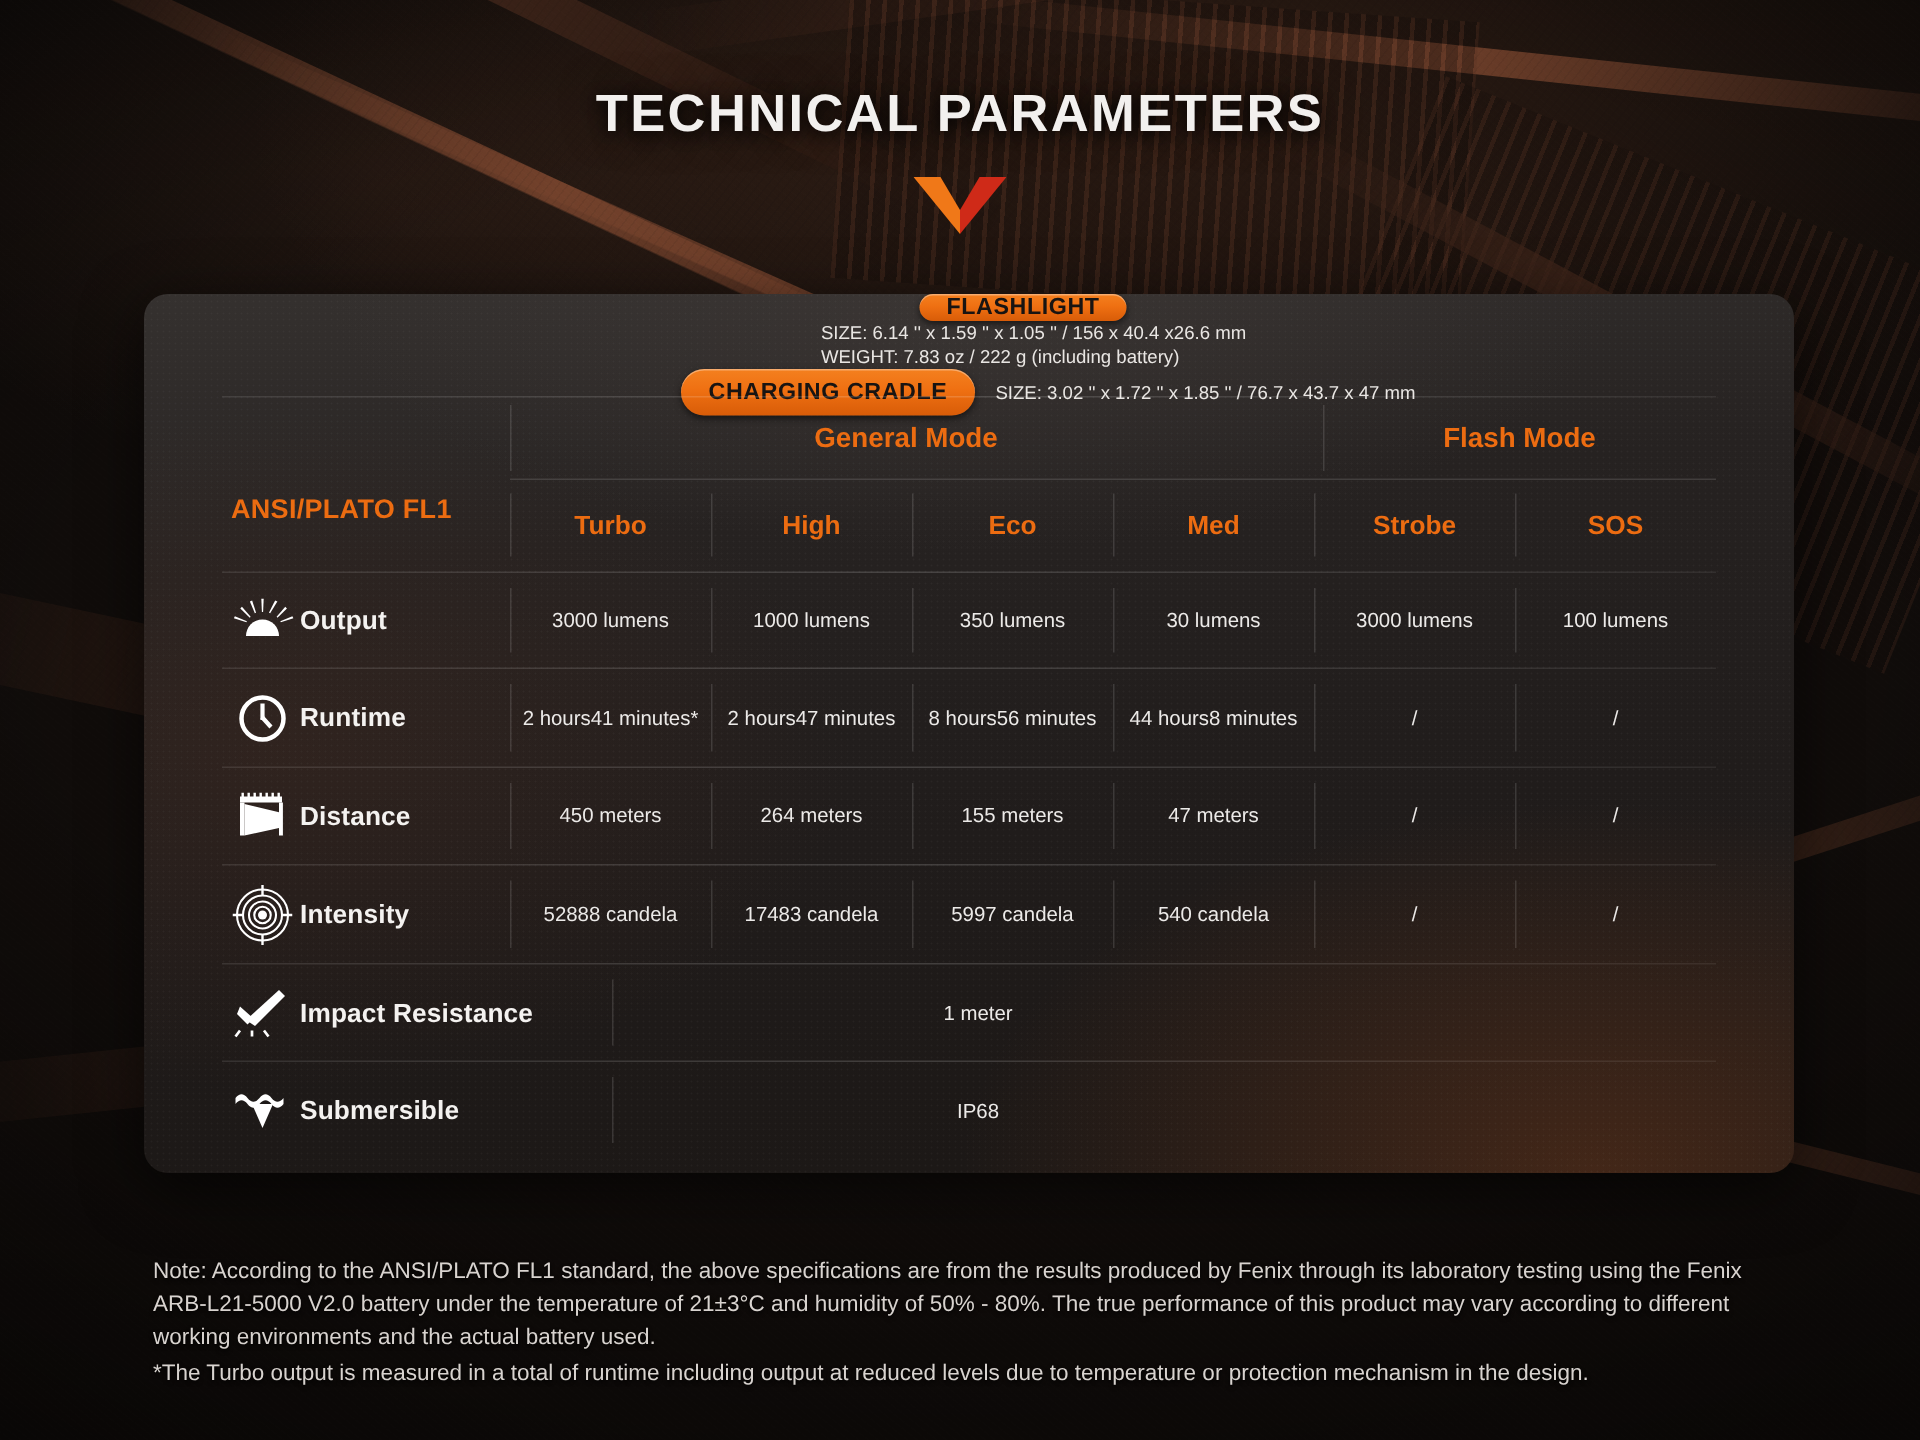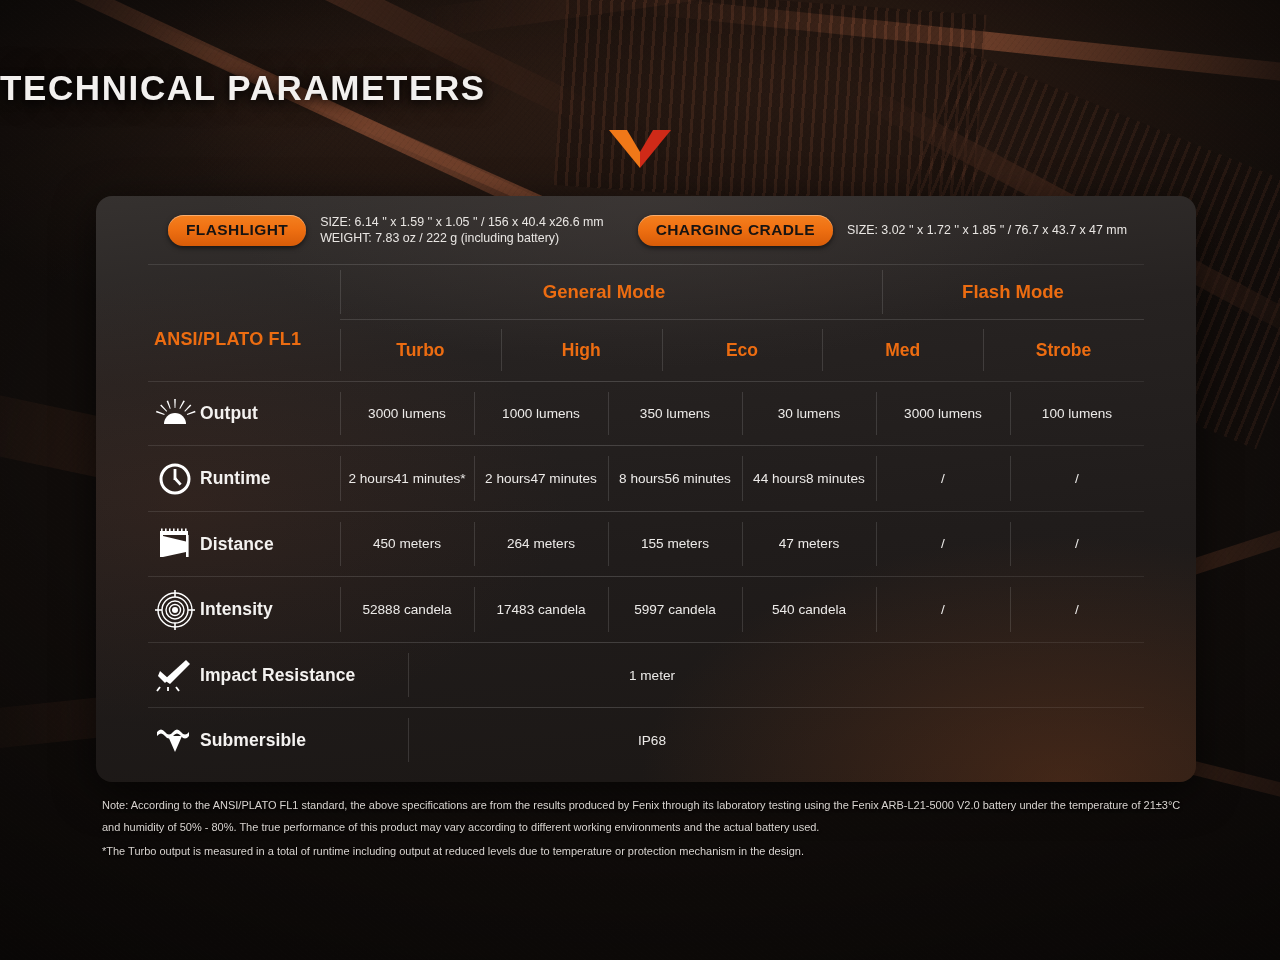--- a/index.html
+++ b/index.html
@@ -41,22 +41,22 @@
     position: absolute; inset: 0;
     background-image:
       repeating-linear-gradient(38deg, rgba(255,255,255,0.012) 0 1px, rgba(0,0,0,0) 1px 4px),
       repeating-linear-gradient(-52deg, rgba(0,0,0,0.05) 0 1px, rgba(0,0,0,0) 1px 5px);
     mix-blend-mode: overlay;
   }
 
   
   #title-wrap {
     position: absolute;
-    top: 68px; left: 0; width: 100%;
-    text-align: left;
+    top: 56px; left: 0; width: 100%;
+    text-align: center;
     z-index: 5;
   }
   #page-title {
     font-size: 35px;
     font-weight: bold;
     letter-spacing: 1.6px;
     color: #f2f0ee;
     text-shadow: 0 2px 10px rgba(0,0,0,0.9), 0 0 26px rgba(0,0,0,0.7);
   }
   #chevron {
@@ -86,20 +86,21 @@
     background-size: 4px 4px;
     pointer-events: none;
   }
 
   
   #badge-row {
     position: absolute;
     left: 0; top: 0; width: 100%; height: 68px;
     display: flex; align-items: center;
     padding-left: 72px;
+    flex-direction: column;
   }
   .pill {
     display: inline-flex; align-items: center; justify-content: center;
     height: 31px;
     padding: 0 18px;
     border-radius: 16px;
     background: linear-gradient(180deg, #f4801f 0%, #ef7012 45%, #d85c08 100%);
     color: #181412;
     font-size: 15.5px;
     font-weight: bold;
@@ -212,24 +213,24 @@
   .wide-cell::before {
     content: "";
     position: absolute; left: 0; top: 16%; height: 68%;
     width: 1px; background: rgba(255,255,255,0.13);
   }
   .wide-cell span { display: block; }
 
   
   #footnote {
     position: absolute;
-    left: 102px; top: 794px;
+    left: 102px; top: 837px;
     width: 1085px;
     color: #d8d3cf;
-    font-size: 11px;
+    font-size: 15px;
     line-height: 22px;
     z-index: 5;
     text-shadow: 0 1px 3px rgba(0,0,0,0.9);
   }
   #footnote p + p { margin-top: 2px; }
 
   svg { display: block; }
 </style>
 </head>
 <body>
@@ -289,20 +290,21 @@
 
       <div class="hdr-divider"></div>
 
       <div class="row" id="hdr-sub">
         <div class="label-cell"></div>
         <div class="data-cell">Turbo</div>
         <div class="data-cell">High</div>
         <div class="data-cell">Eco</div>
         <div class="data-cell">Med</div>
         <div class="data-cell">Strobe</div>
+        <div class="data-cell">SOS</div>
       </div>
     </div>
 
     <div class="hline"></div>
 
     <div class="row r-out">
       <div class="label-cell">
         <span class="ic">
           <svg width="42" height="30" viewBox="0 0 42 30">
             <g fill="#ffffff">

